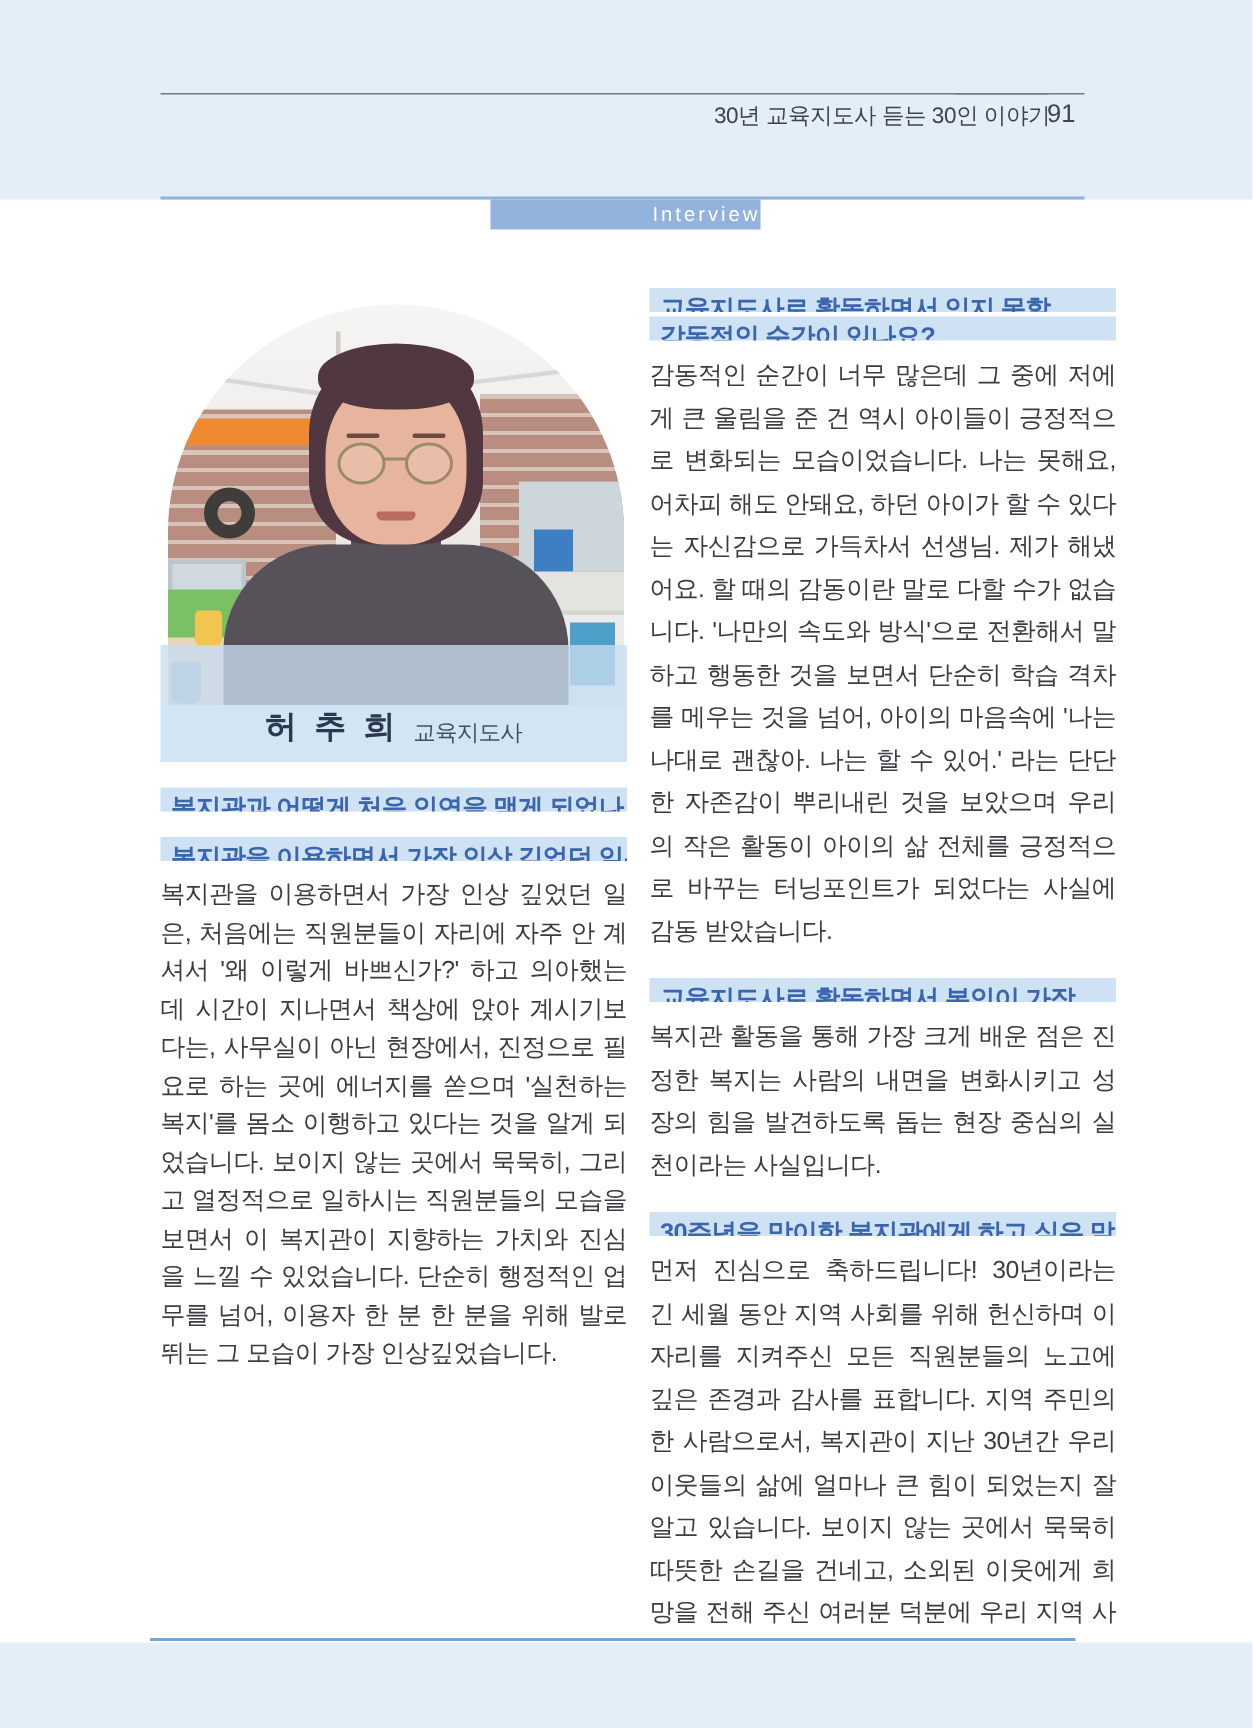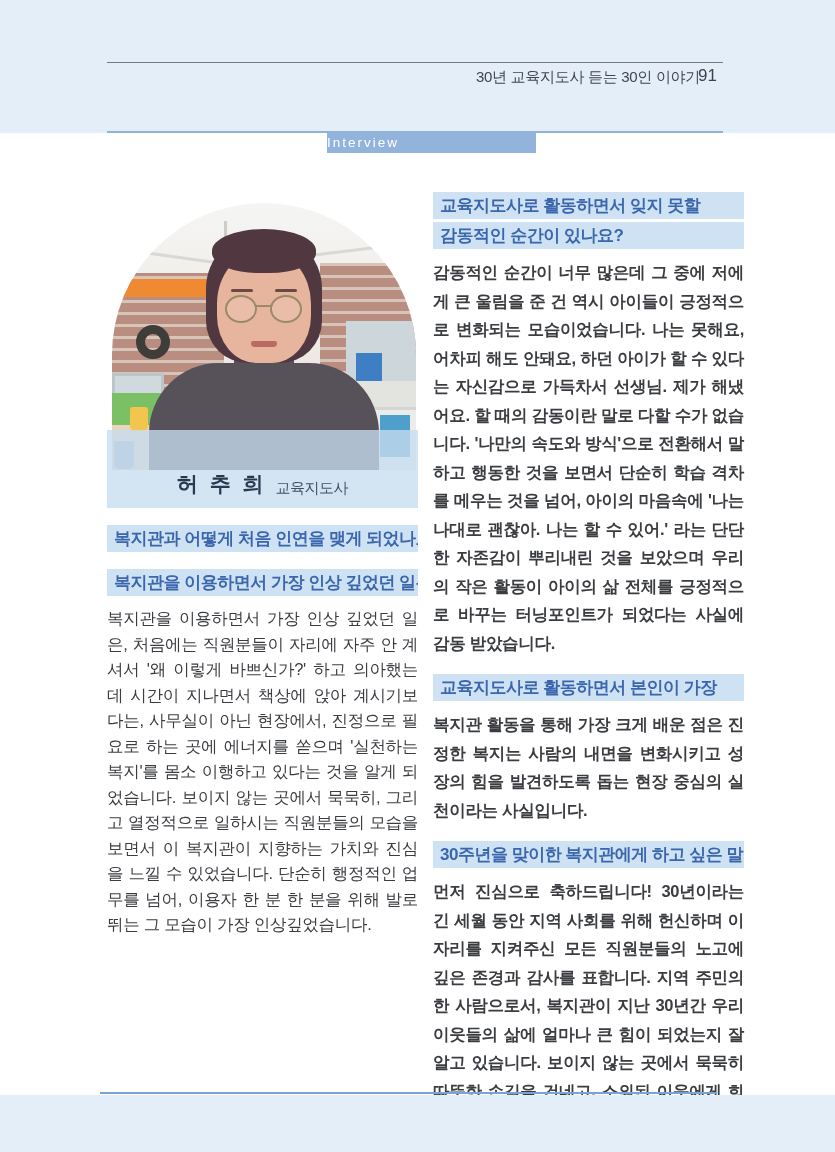--- a/index.html
+++ b/index.html
@@ -10,42 +10,42 @@
     color:#3a3c40;
   }
   
   .top-band { position:absolute; left:0; top:0; width:835px; height:133px; background:#e4eef9; }
   .header-rule-long  { position:absolute; left:107px; top:62px; width:592px; height:1px; background:#74797f; }
   .header-rule-short { position:absolute; left:637px; top:62px; width:86px;  height:1px; background:#74797f; }
   .header-title { position:absolute; top:68px; right:135px; font-size:15px; color:#3f444b; letter-spacing:-0.3px; }
   .page-number  { position:absolute; top:66px; left:637px; width:80px; text-align:right; font-size:17px; color:#3f444b; }
   .band-rule { position:absolute; left:107px; top:131px; width:616px; height:2px; background:#8fb3d6; }
   .interview-badge {
-    position:absolute; left:327px; top:133px; width:209px; height:20px;
+    position:absolute; left:327px; top:133px; width:180px; height:20px;
     background:#92b3dc; color:#ffffff; font-size:13.5px; letter-spacing:2px;
-    text-align:left; line-height:20px;
+    text-align:right; line-height:20px;
   }
   
   .footer-rule { position:absolute; left:100px; top:1092px; width:617px; height:2px; background:#7aa5cf; }
   .bottom-band { position:absolute; left:0; top:1095px; width:835px; height:57px; background:#e4eef9; }
 
   
   .content { position:absolute; left:107px; top:153px; width:637px; display:flex; gap:15px; }
   .col { width:311px; }
 
   
   .q-bar {
     background:#cfe2f3; color:#3a66ad; font-weight:bold; font-size:17px;
-    height:27px; line-height:27px; padding-left:7px; letter-spacing:-0.5px;
+    height:16px; line-height:27px; padding-left:7px; letter-spacing:-0.5px;
     white-space:nowrap; overflow:hidden;
   }
   .q-group .q-bar + .q-bar { margin-top:3px; }
   .answer { text-align:justify; color:#3a3c40; letter-spacing:-0.3px; }
   .col-left  .answer { font-size:16.5px; line-height:25.5px; margin-top:10px; }
-  .col-right .answer { font-size:16.5px; line-height:28.5px; margin-top:9px;font-weight:bold; }
+  .col-right .answer { font-size:16.5px; line-height:28.5px; margin-top:9px; }
   .col-left .q-bar  { margin-top:17px; }
   .col-right .q-group, .col-right .q-bar.single { margin-top:17px; }
   .col-right .q-group.first { margin-top:39px; }
 
   
   .photo-wrap { position:relative; margin:50px 0 0 5px; width:304px; height:267px; }
   .photo {
     position:absolute; inset:0; overflow:hidden;
     border-radius:152px 152px 0 0;
     background:linear-gradient(180deg,#f5f5f3 0%,#efedea 40%,#e7e2db 100%);

